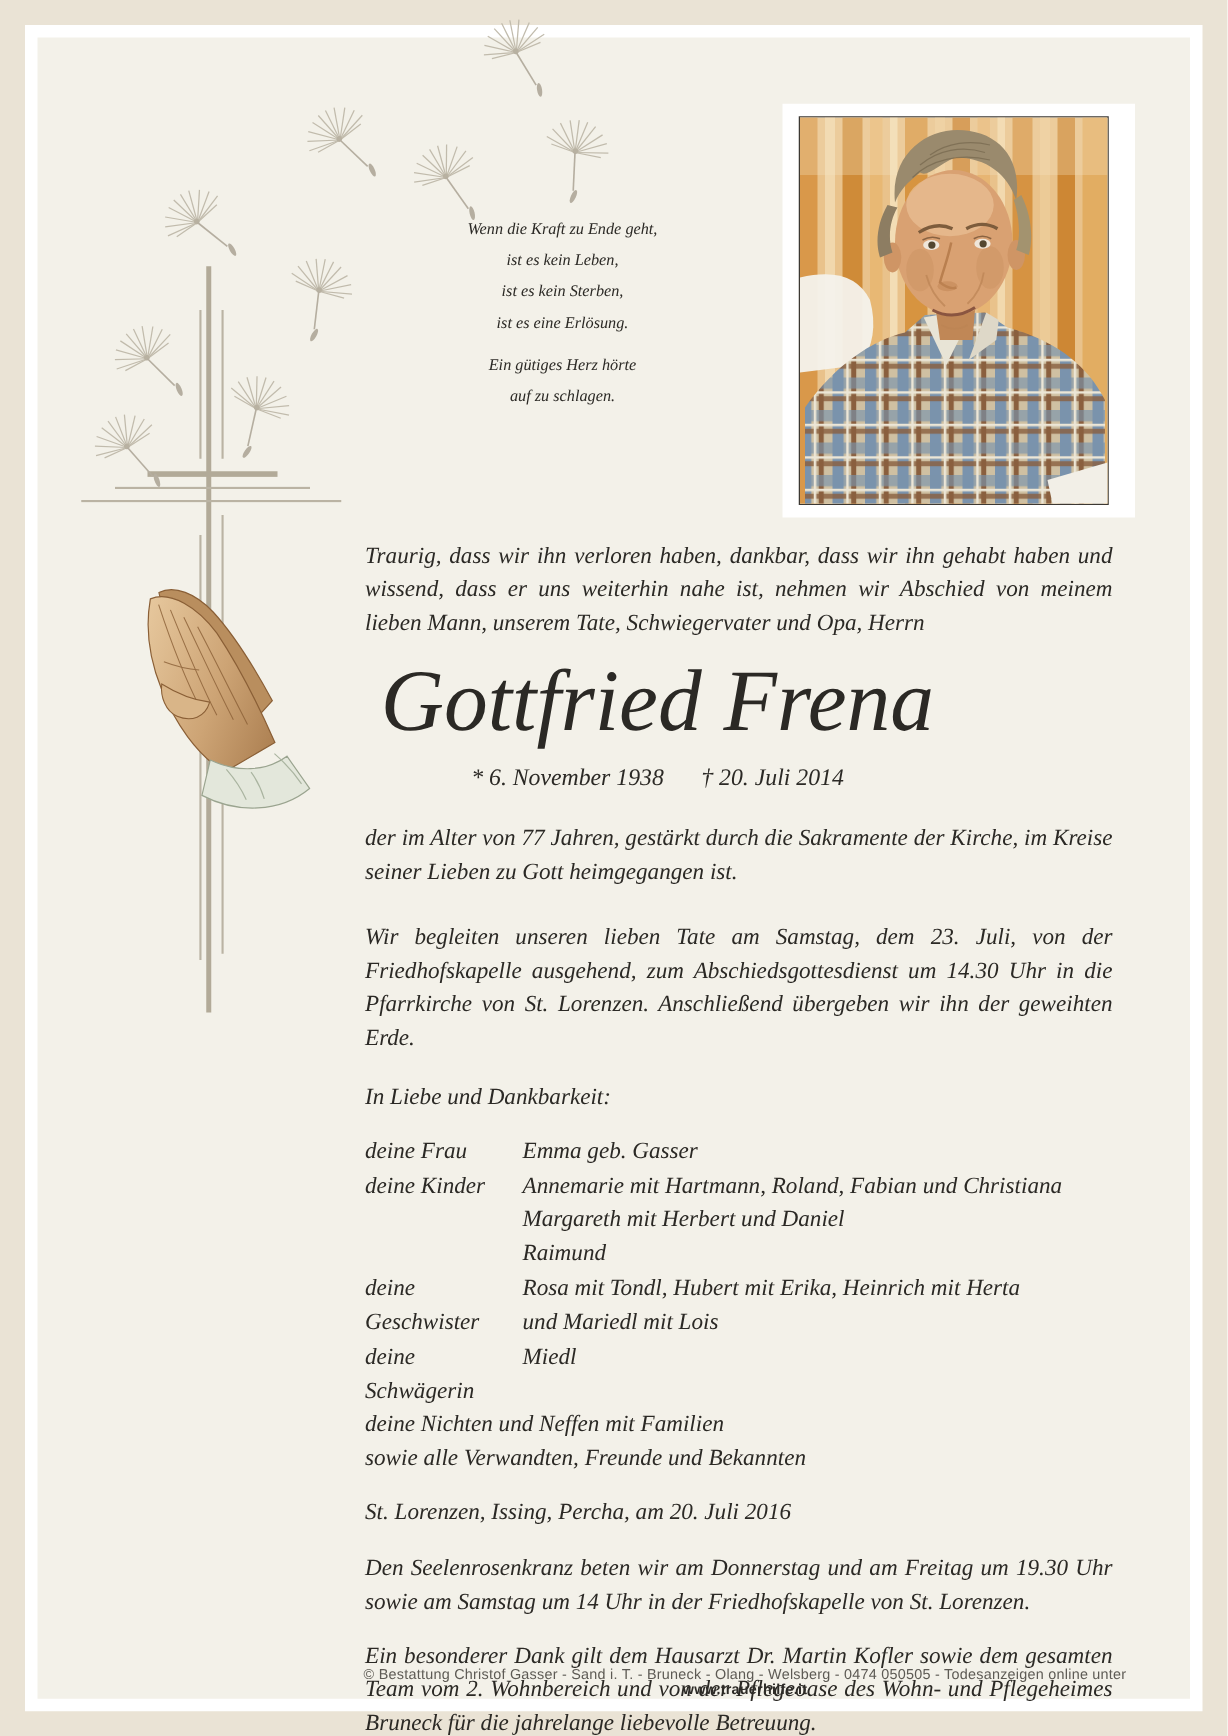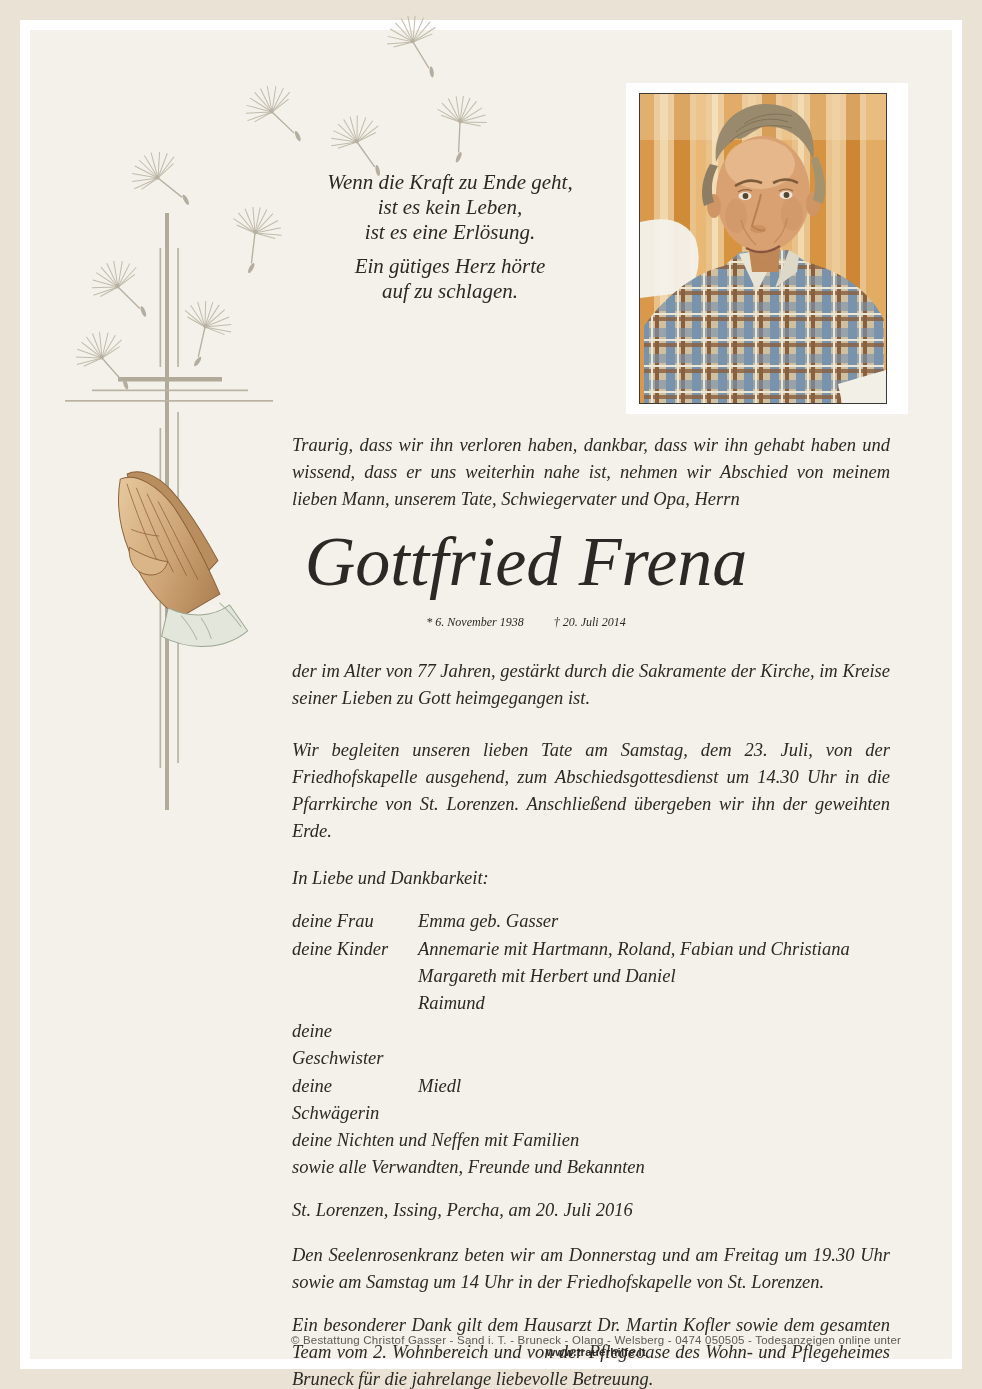--- a/index.html
+++ b/index.html
@@ -12,30 +12,30 @@
   .deco{position:absolute;left:0;top:0;width:500px;height:860px;pointer-events:none;}
   .hands{position:absolute;left:100px;top:452px;width:162px;height:205px;}
 
   
   .photo-mat{position:absolute;left:626px;top:83px;width:282px;height:331px;background:#ffffff;}
   .photo-inner{position:absolute;left:13px;top:10px;width:246px;height:309px;border:1px solid #3c3833;}
   .photo-inner svg{display:block;width:100%;height:100%;}
 
   
   .poem{position:absolute;left:300px;top:170px;width:300px;text-align:center;
-        font-style:italic;font-size:21px;line-height:25px;}
+        font-style:italic;font-size:13px;line-height:25px;}
   .poem .stanza2{margin-top:9px;}
 
   
   .column{position:absolute;left:292px;top:432px;width:598px;font-style:italic;
           font-size:18.5px;line-height:27px;}
   .para{text-align:justify;}
   .name-wrap{margin-top:10px;padding-right:130px;text-align:center;}
   .name{font-size:70px;line-height:78px;white-space:nowrap;}
-  .dates{margin-top:8px;padding-right:130px;display:flex;justify-content:center;gap:30px;font-size:12px;}
+  .dates{margin-top:8px;padding-right:130px;display:flex;justify-content:center;gap:30px;font-size:19px;}
   .para1{margin-top:22px;}
   .para2{margin-top:25px;}
   .mourn-head{margin-top:20px;}
   .family{margin-top:16px;}
   .frow{display:grid;grid-template-columns:126px 1fr;margin-top:1px;}
   .place{margin-top:16px;}
   .rosary{margin-top:18px;text-align:justify;}
   .thanks{margin-top:16px;text-align:justify;font-family:Liberation Serif, serif;}
 
   
@@ -202,20 +202,21 @@
 
         <path d="M198,290 L246,276 L246,309 L202,309 Z" fill="#f2efe7"></path>
       </svg>
     </div>
   </div>
 
   <div class="poem">
     <div class="stanza1">
       <div>Wenn die Kraft zu Ende geht,</div>
       <div>ist es kein Leben,</div>
+      <div>ist es kein Sterben,</div>
       <div>ist es eine Erlösung.</div>
     </div>
     <div class="stanza2">
       <div>Ein gütiges Herz hörte</div>
       <div>auf zu schlagen.</div>
     </div>
   </div>
 
   <div class="column">
     <div class="para">Traurig, dass wir ihn verloren haben, dankbar, dass wir ihn gehabt haben und wissend, dass er uns weiterhin nahe ist, nehmen wir Abschied von meinem lieben Mann, unserem Tate, Schwiegervater und Opa, Herrn</div>
@@ -243,20 +244,24 @@
       <div class="frow">
         <div>deine Kinder</div>
         <div>
           <div>Annemarie mit Hartmann, Roland, Fabian und Christiana</div>
           <div>Margareth mit Herbert und Daniel</div>
           <div>Raimund</div>
         </div>
       </div>
       <div class="frow">
         <div>deine Geschwister</div>
+        <div>
+          <div>Rosa mit Tondl, Hubert mit Erika, Heinrich mit Herta</div>
+          <div>und Mariedl mit Lois</div>
+        </div>
       </div>
       <div class="frow">
         <div>deine Schwägerin</div>
         <div>
           <div>Miedl</div>
         </div>
       </div>
       <div class="fullrow">deine Nichten und Neffen mit Familien</div>
       <div class="fullrow">sowie alle Verwandten, Freunde und Bekannten</div>
     </div>

